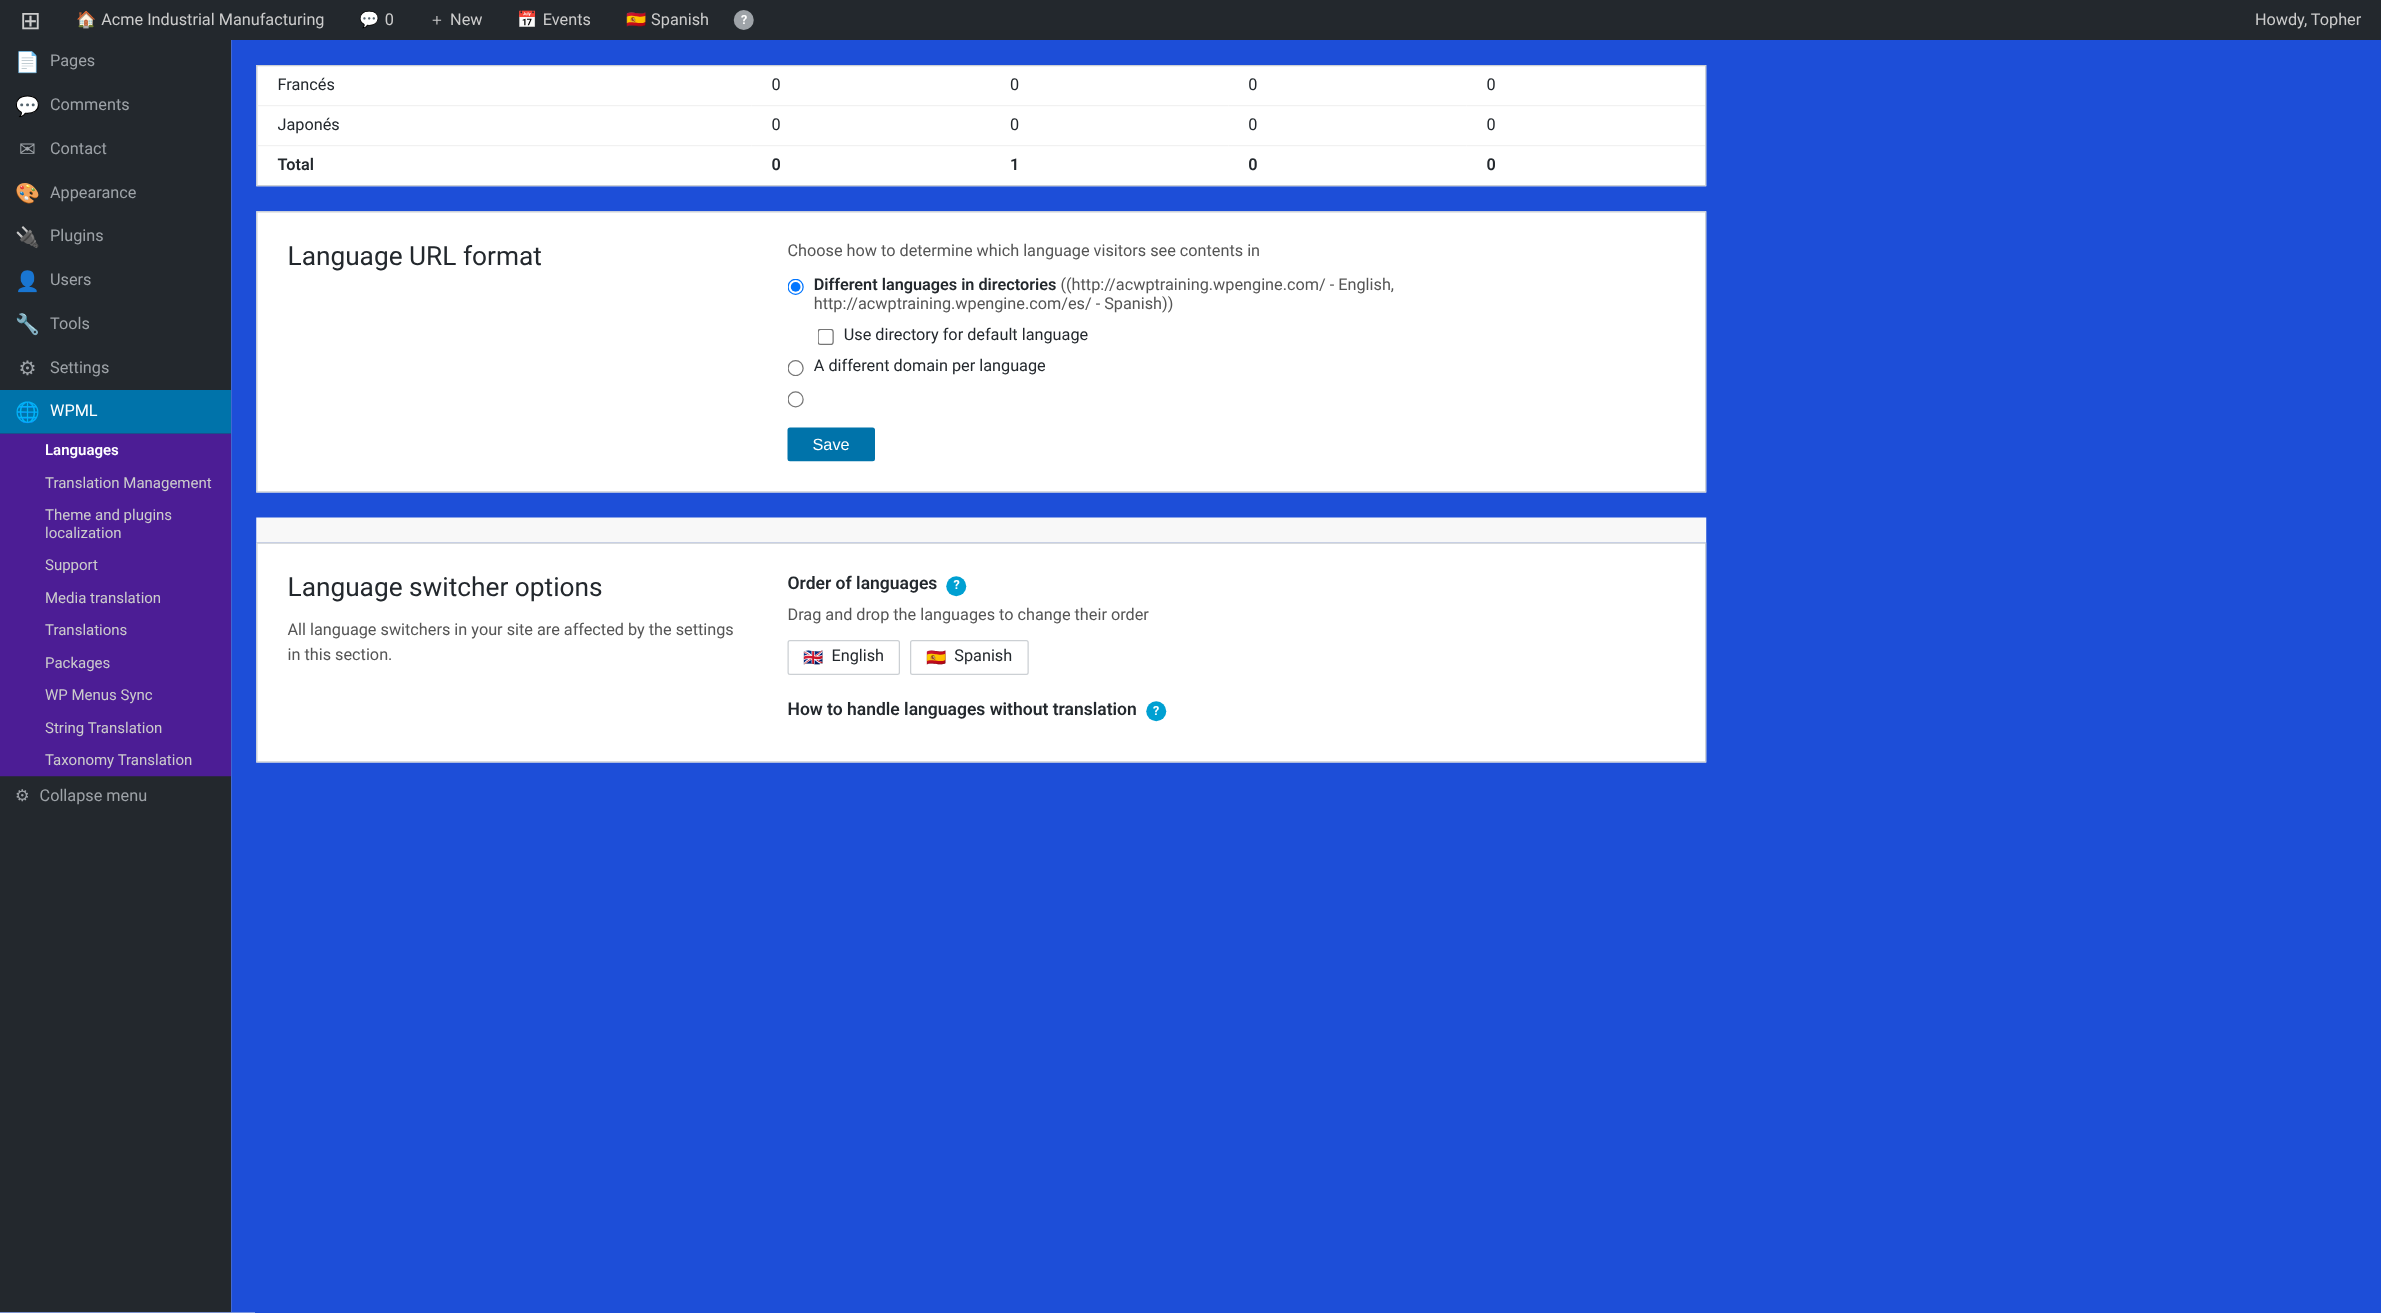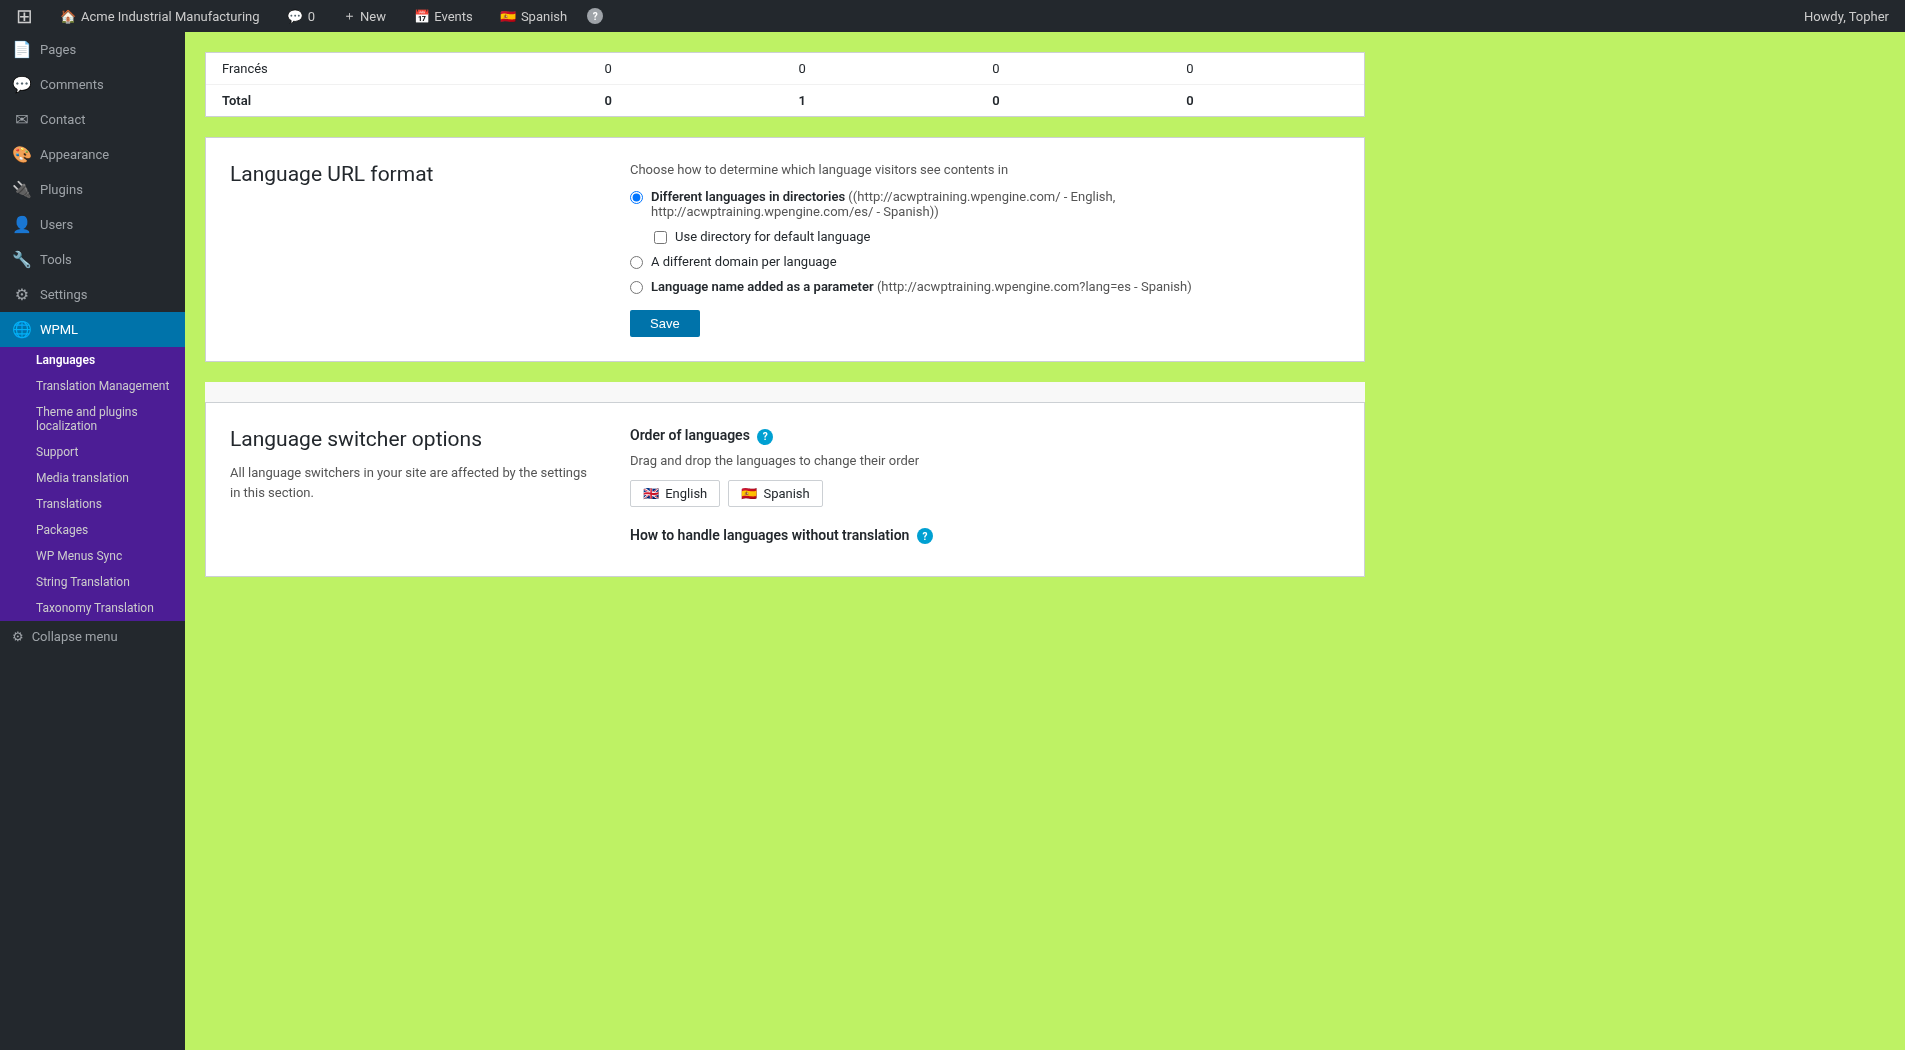--- a/index.html
+++ b/index.html
@@ -63,21 +63,21 @@
       padding: 8px 12px;
       color: #9ea3a8;
       cursor: pointer;
       font-size: 13px;
     }
 
     
     #wpbody-content {
       flex: 1;
       overflow-y: auto;
-      background: #bef264;
+      background: #1d4ed8;
       padding: 0;
     }
 
     .content-inner {
       padding: 20px;
       max-width: 1200px;
     }
 
     
     .table-section {
@@ -351,20 +351,27 @@
         <table class="lang-table">
           <tbody>
             <tr>
               <td>Francés</td>
               <td>0</td>
               <td>0</td>
               <td>0</td>
               <td>0</td>
             </tr>
             <tr>
+              <td>Japonés</td>
+              <td>0</td>
+              <td>0</td>
+              <td>0</td>
+              <td>0</td>
+            </tr>
+            <tr>
               <td>Total</td>
               <td>0</td>
               <td>1</td>
               <td>0</td>
               <td>0</td>
             </tr>
           </tbody>
         </table>
       </div>
 
@@ -391,24 +398,20 @@
               </div>
             </div>
 
             <div class="radio-option">
               <input type="radio" name="url_format" style="">
               <span>A different domain per language</span>
             </div>
 
             <div class="radio-option">
               <input type="radio" name="url_format" style="">
-              <span>
-                <span class="option-label">Language name added as a parameter</span>
-                <span class="option-detail">(http://acwptraining.wpengine.com?lang=es - Spanish)</span>
-              </span>
             </div>
 
             <div class="save-row">
               <button class="btn-save">Save</button>
             </div>
           </div>
         </div>
       </div>
 
       <div class="separator-section"></div>

